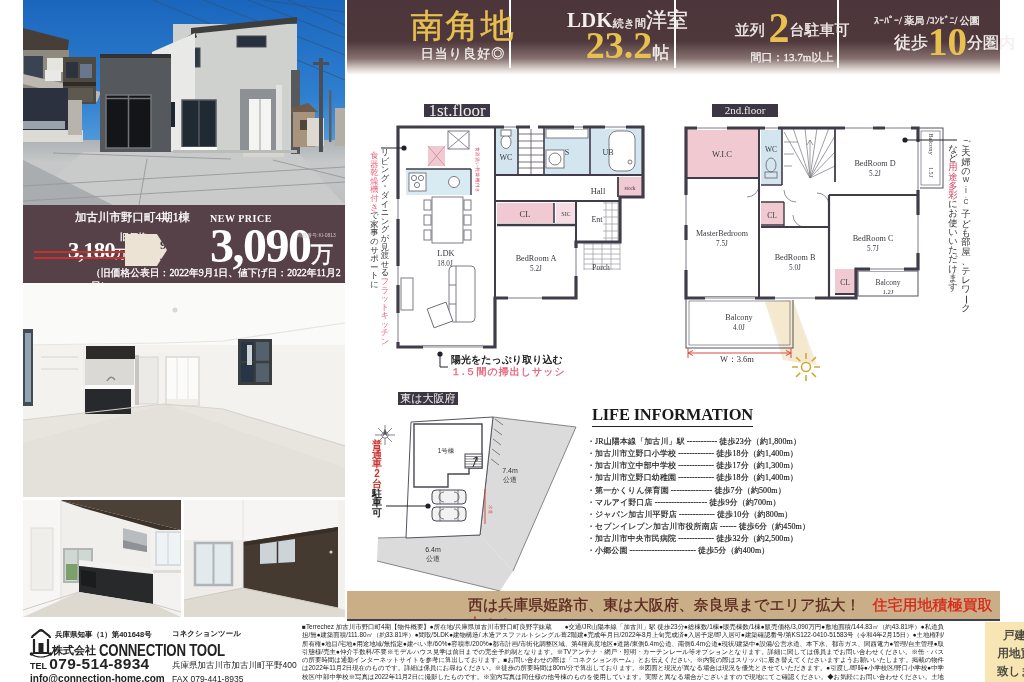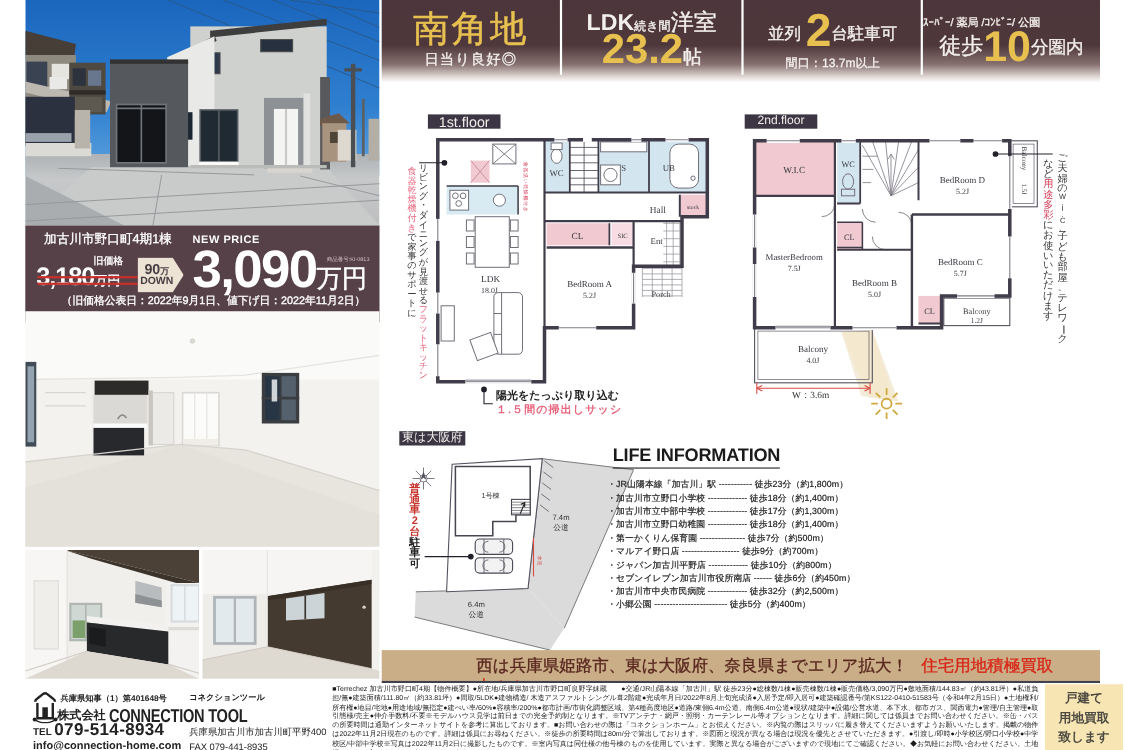--- a/index.html
+++ b/index.html
@@ -1,18 +1,18 @@
 <!DOCTYPE html>
 <html><head><meta charset="utf-8">
 <style>
 html,body{margin:0;padding:0;}
 body{width:1024px;height:682px;overflow:hidden;background:#fff;font-family:"Liberation Sans",sans-serif;}
 #page{position:relative;width:1024px;height:682px;background:#fff;}
 .abs{position:absolute;}
-.serif{font-family:Liberation Sans, sans-serif;}
+.serif{font-family:Liberation Serif, serif;margin-left:35px;}
 .gold{color:#e7c050;}
 .mb{font-weight:normal !important;-webkit-text-stroke:0.45px currentColor;}
 .mb2{font-weight:normal !important;-webkit-text-stroke:0.3px currentColor;}
 </style></head>
 <body>
 <div id="page">
 
 <svg class="abs" style="left:23px;top:0;" width="322" height="205" viewBox="0 0 322 205">
   <defs>
     <linearGradient id="sky" x1="0" y1="0" x2="0" y2="1">
@@ -204,24 +204,24 @@
   <div class="abs serif gold mb" style="left:0px;top:4px;width:162px;text-align:center;font-size:33px;letter-spacing:2px;">南角地</div>
   <div class="abs serif" style="left:164px;top:6px;width:163px;text-align:center;font-size:21px;color:#f3efec;font-weight:bold;">LDK<span class="mb2" style="font-size:11px;">続き間</span><span class="mb2">洋室</span></div>
 
   <div class="abs serif mb2" style="left:0px;top:45px;width:162px;text-align:center;font-size:13px;color:#f3efec;letter-spacing:1px;">日当り良好◎</div>
   <div class="abs serif" style="left:164px;top:27px;width:163px;text-align:center;font-size:38px;line-height:36px;font-weight:bold;"><span class="gold">23.2</span><span class="mb2" style="font-size:17px;color:#f3efec;">帖</span></div>
 
   <div class="abs serif" style="left:330px;top:11px;width:160px;text-align:center;color:#f3efec;font-weight:bold;line-height:34px;"><span class="mb2" style="font-size:15px;vertical-align:7px;">並列 </span><span class="gold" style="font-size:42px;">2</span><span class="mb2" style="font-size:15px;vertical-align:7px;">台駐車可</span></div>
   <div class="abs serif mb2" style="left:330px;top:50px;width:160px;text-align:center;font-size:11px;color:#f3efec;">間口：13.7m以上</div>
 
   <div class="abs serif mb2" style="left:492px;top:14px;width:161px;text-align:left;font-size:10px;color:#f3efec;">ｽｰﾊﾟｰ/ 薬局 /ｺﾝﾋﾞﾆ/ 公園</div>
-  <div class="abs serif" style="left:492px;top:25px;width:161px;text-align:center;color:#f3efec;font-weight:bold;line-height:34px;"><span class="mb2" style="font-size:20px;vertical-align:7px;">徒歩</span><span class="gold" style="font-size:39px;">10</span><span class="mb2" style="font-size:16px;vertical-align:7px;">分圏内</span></div>
+  <div class="abs serif" style="left:492px;top:25px;width:161px;text-align:center;color:#f3efec;font-weight:bold;line-height:34px;"><span class="mb2" style="font-size:17px;vertical-align:7px;">徒歩</span><span class="gold" style="font-size:39px;">10</span><span class="mb2" style="font-size:16px;vertical-align:7px;">分圏内</span></div>
 </div>
 
-<div class="abs serif" style="left:389px;top:104px;width:66px;height:13px;background:#3c3543;color:#efece9;text-align:center;font-size:13px;line-height:13px;">1st.floor</div>
+<div class="abs serif" style="left:389px;top:104px;width:66px;height:13px;background:#3c3543;color:#efece9;text-align:center;font-size:17px;line-height:13px;">1st.floor</div>
 <div class="abs serif" style="left:677px;top:104px;width:66px;height:13px;background:#3c3543;color:#efece9;text-align:center;font-size:11px;line-height:13px;">2nd.floor</div>
 
 <svg class="abs" style="left:378px;top:120px;" width="280" height="265" viewBox="0 0 280 265" id="plan1">
   <g font-family="'Liberation Serif',serif" fill="#3a3a42">
 
   <rect x="117" y="7" width="23" height="48" fill="#d3e6f0"></rect>
   <rect x="166" y="7" width="46" height="48" fill="#d3e6f0"></rect>
   <rect x="212" y="7" width="53" height="48" fill="#d3e6f0"></rect>
   <rect x="28" y="49" width="65" height="26" fill="#d8ebf3"></rect>
   <rect x="50" y="26" width="17" height="20" fill="#f1c9d1"></rect>

